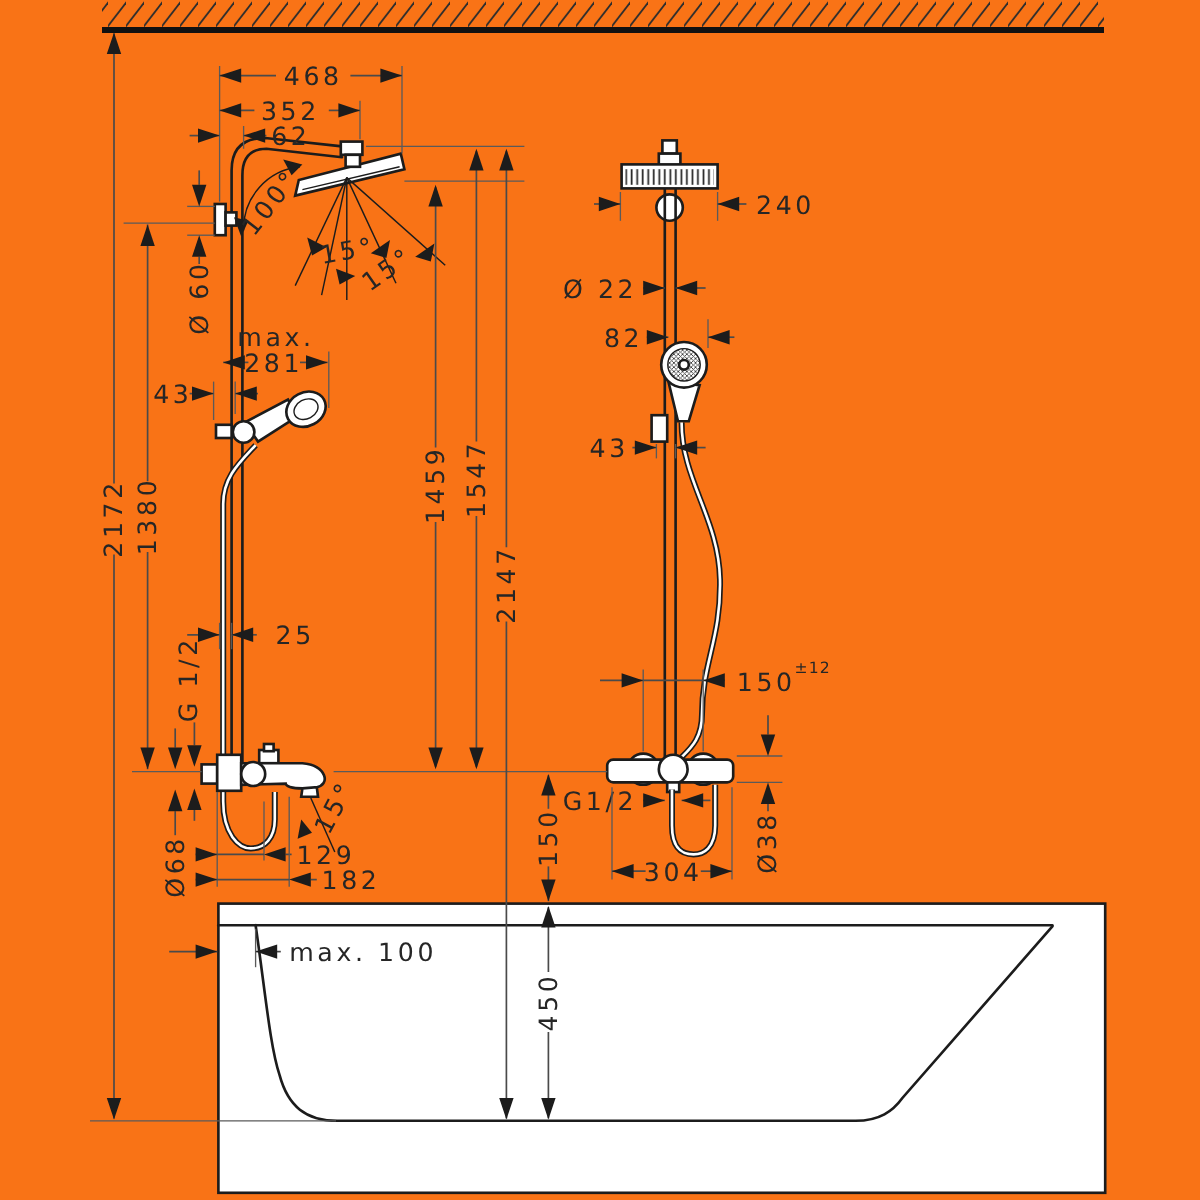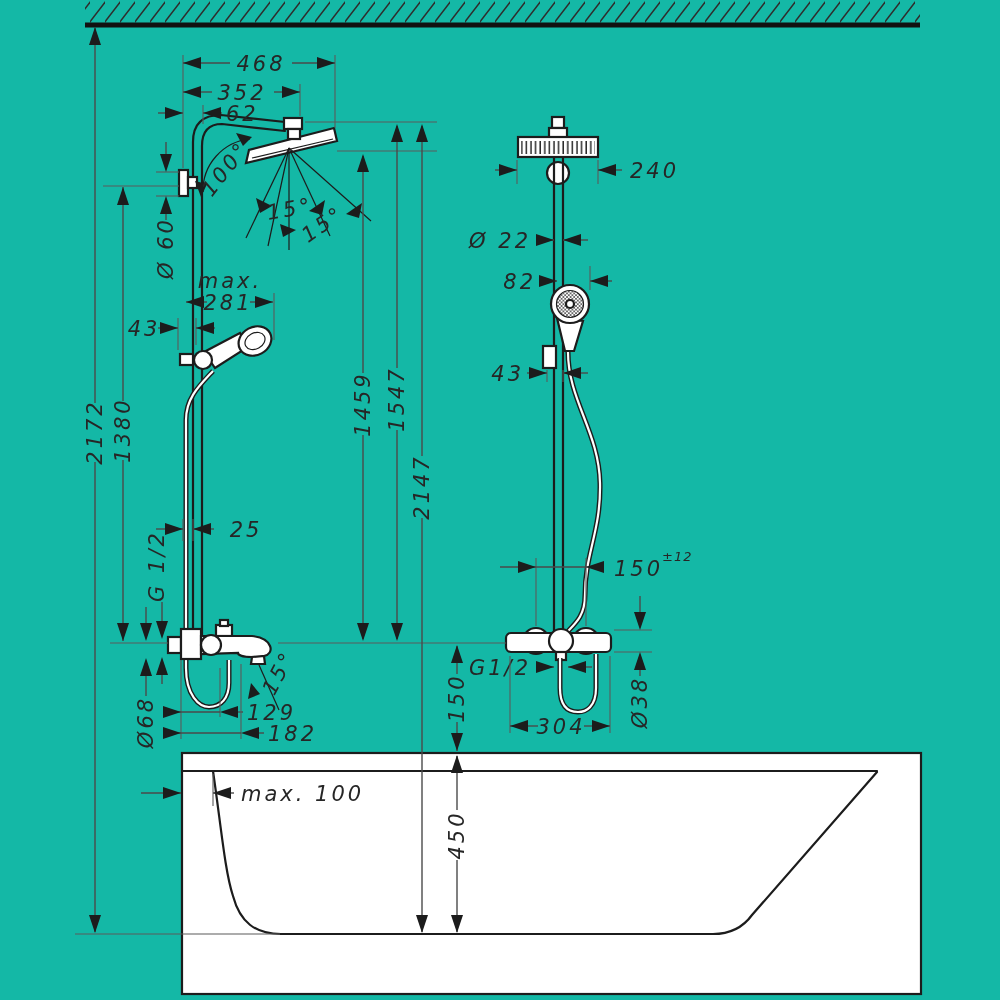--- a/index.html
+++ b/index.html
@@ -1,16 +1,16 @@
 <!DOCTYPE html>
 <html><head>
 <meta charset="utf-8">
 <style>
   html,body{margin:0;padding:0;background:#fff;}
-  .stage{position:relative;width:1000px;height:1000px;background:#14b8a6;overflow:hidden;font-style:italic;}
+  .stage{position:relative;width:1000px;height:1000px;background:#f97316;overflow:hidden;}
   svg{display:block;}
   text{font-family:"DejaVu Sans","Liberation Sans",sans-serif;font-size:21px;fill:#262626;letter-spacing:3px;}
   text.sup{font-size:13px;letter-spacing:1px;}
   .obj{stroke:#1c1c1c;stroke-width:2.2;fill:none;stroke-linecap:round;}
   .objf{stroke:#1c1c1c;stroke-width:2.2;fill:#fff;}
   .thin{stroke:#1c1c1c;stroke-width:1.2;fill:none;}
   .dim{stroke:#4a4a4a;stroke-width:1.4;fill:none;}
   .ext{stroke:#5a5a5a;stroke-width:1.1;fill:none;}
   .arw{fill:#1c1c1c;stroke:none;}
   .tube{stroke:#1c1c1c;stroke-width:5;fill:none;}

